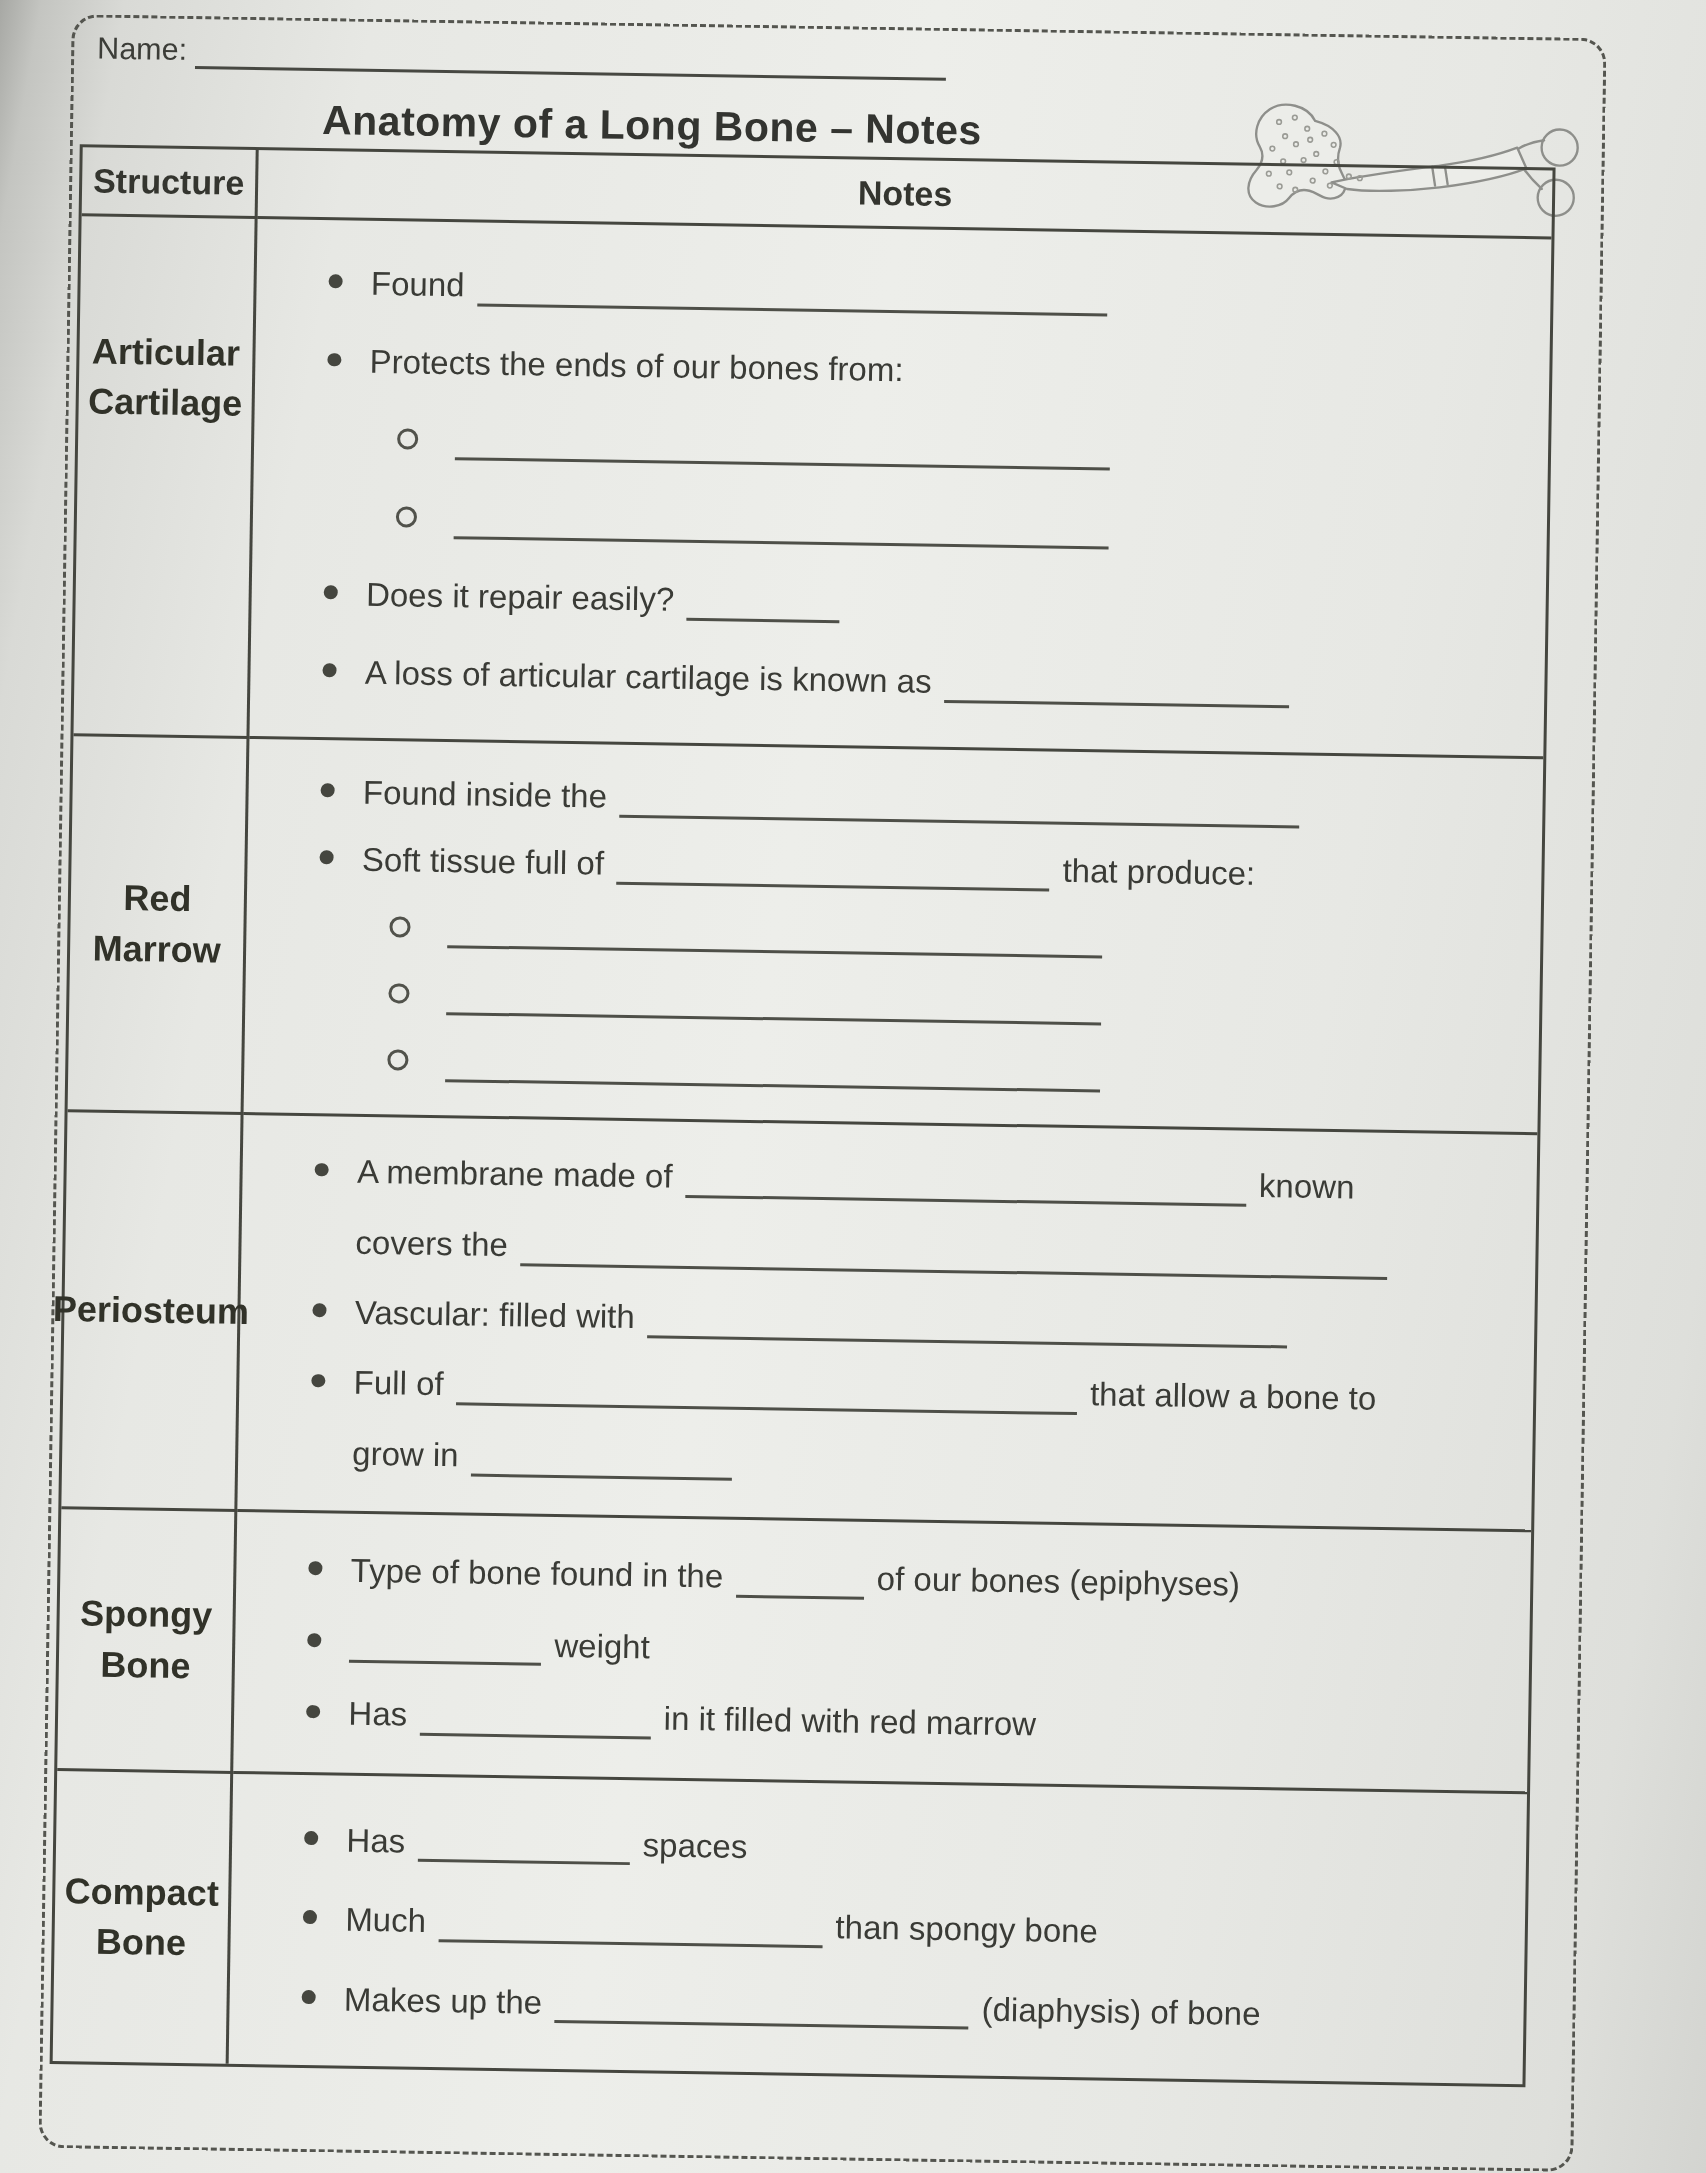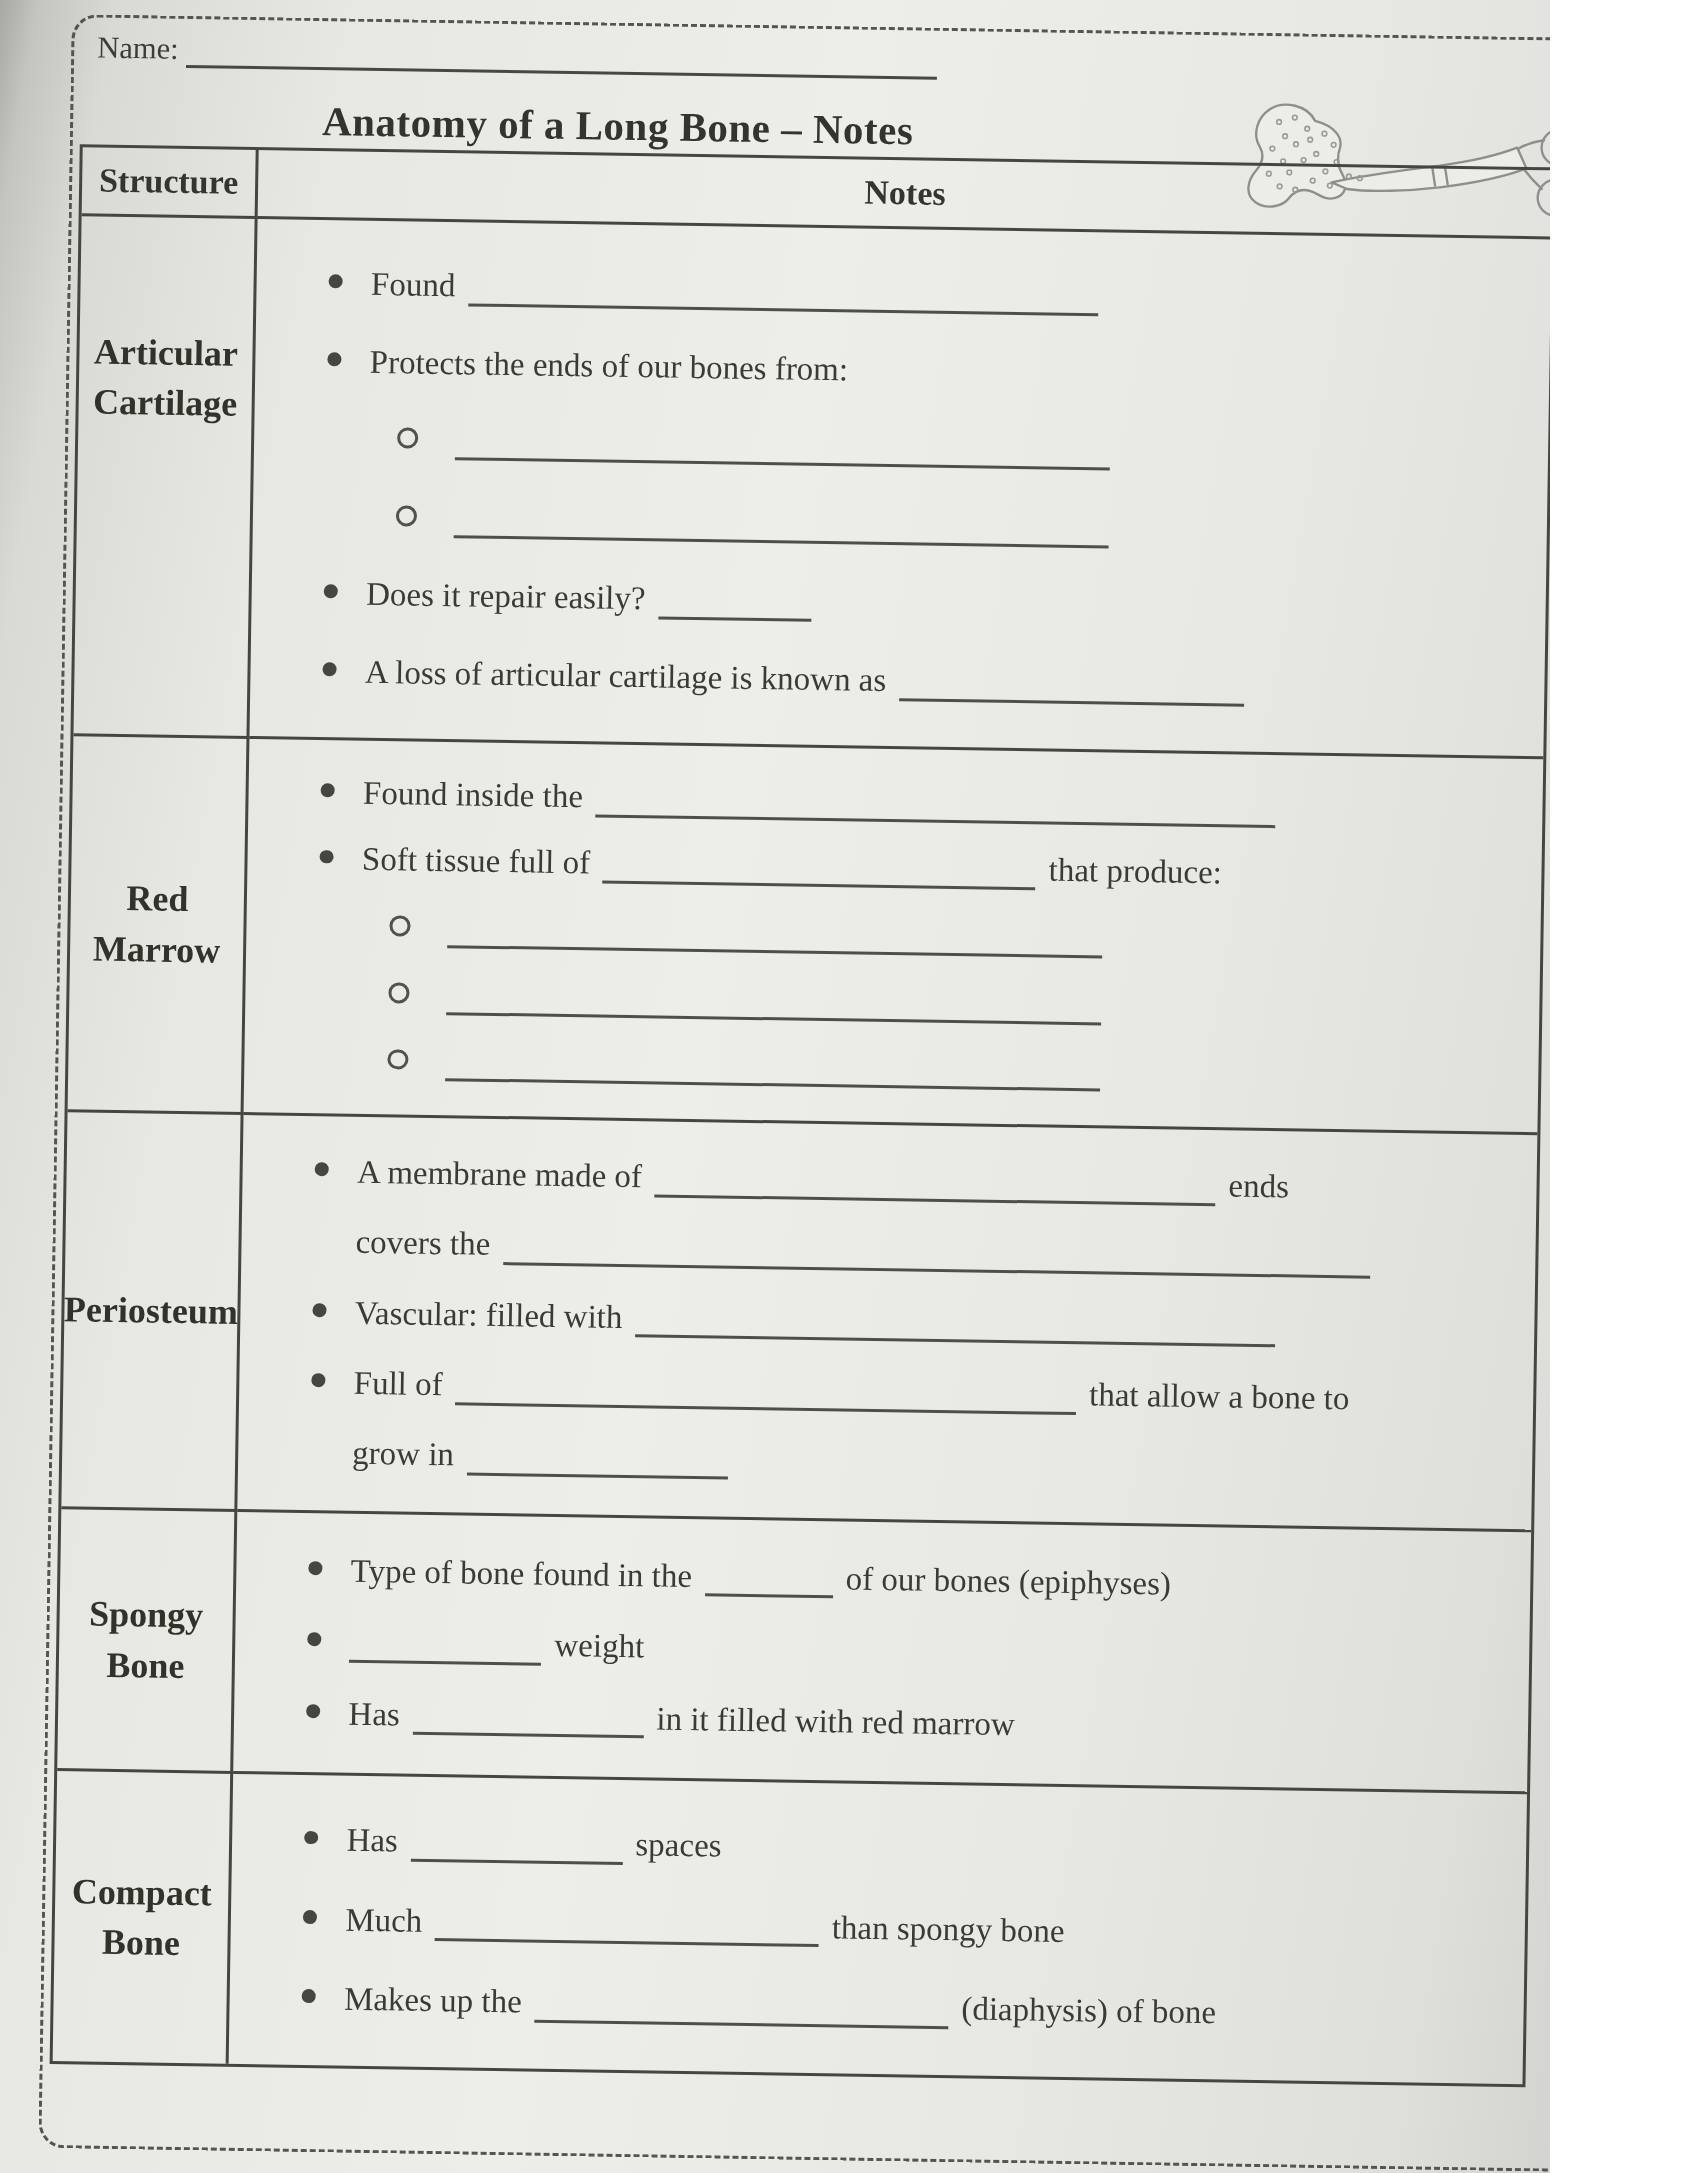--- a/index.html
+++ b/index.html
@@ -1,20 +1,20 @@
 <!DOCTYPE html>
 <html><head>
 <meta charset="utf-8">
 <style>
   html,body{margin:0;padding:0;}
   #screen{
     position:relative;
-    width:1550px;height:2173px;
+    width:1706px;height:2173px;
     overflow:hidden;
-    font-family:Liberation Serif, serif;
+    font-family:Liberation Sans, sans-serif;
     color:#3a3b36;
     background:
       linear-gradient(100deg,#a7a8a4 0%,#c4c5c1 2%,#d9dad6 6%,#e7e8e4 18%,#edeeea 45%,#e7e8e4 72%,#dedfdb 92%,#d3d4d0 100%);
   }
   .tilt{position:absolute;inset:0;transform:rotate(0.9deg);transform-origin:55px 1084px;}
   .dashed{
     position:absolute;left:55px;top:13.8px;width:1529px;height:2128px;
     border:3.9px dashed #54554f;border-radius:25.6px;
     pointer-events:none;
   }
@@ -131,21 +131,21 @@
         <div class="line"><span class="dot"></span><span class="t">Soft tissue full of</span><span class="bl" style="width:433px"></span><span class="t">that produce:</span></div>
         <div class="line sub"><span class="circ"></span><span class="bl" style="width:655px"></span></div>
         <div class="line sub"><span class="circ"></span><span class="bl" style="width:655px"></span></div>
         <div class="line sub"><span class="circ"></span><span class="bl" style="width:655px"></span></div>
       </div>
 
       <div class="cell lbl br bb">
         <div>Periosteum</div>
       </div>
       <div class="cell notes bb">
-        <div class="line"><span class="dot"></span><span class="t">A membrane made of</span><span class="bl" style="width:561px"></span><span class="t">ends</span></div>
+        <div class="line"><span class="dot"></span><span class="t">A membrane made of</span><span class="bl" style="width:561px"></span><span class="t">known</span></div>
         <div class="line cont"><span class="t">covers the</span><span class="bl" style="width:867px"></span></div>
         <div class="line"><span class="dot"></span><span class="t">Vascular: filled with</span><span class="bl" style="width:640px"></span></div>
         <div class="line"><span class="dot"></span><span class="t">Full of</span><span class="bl" style="width:621px"></span><span class="t">that allow a bone to</span></div>
         <div class="line cont"><span class="t">grow in</span><span class="bl" style="width:261px"></span></div>
       </div>
 
       <div class="cell lbl br bb">
         <div>Spongy</div>
         <div>Bone</div>
       </div>

